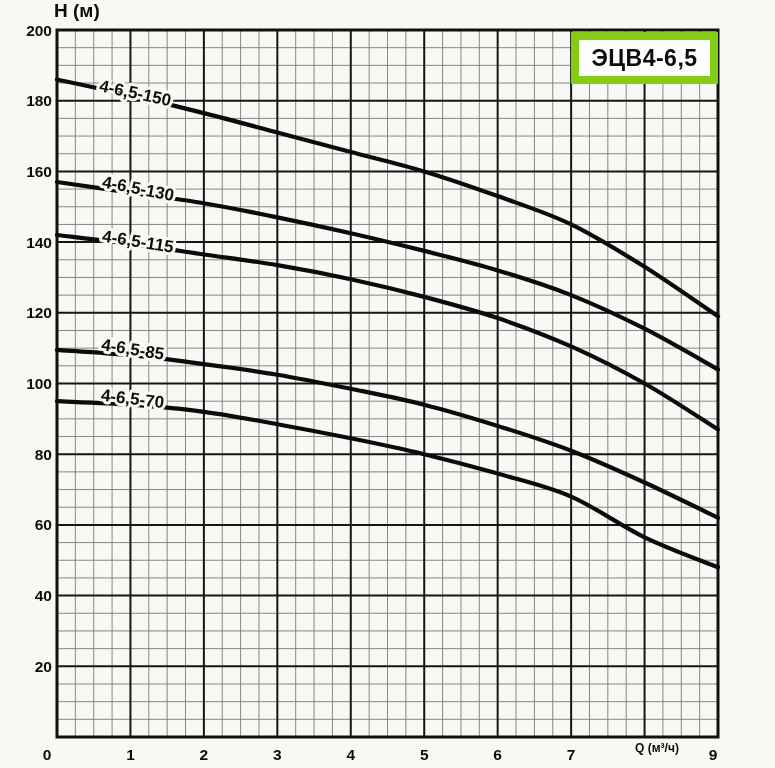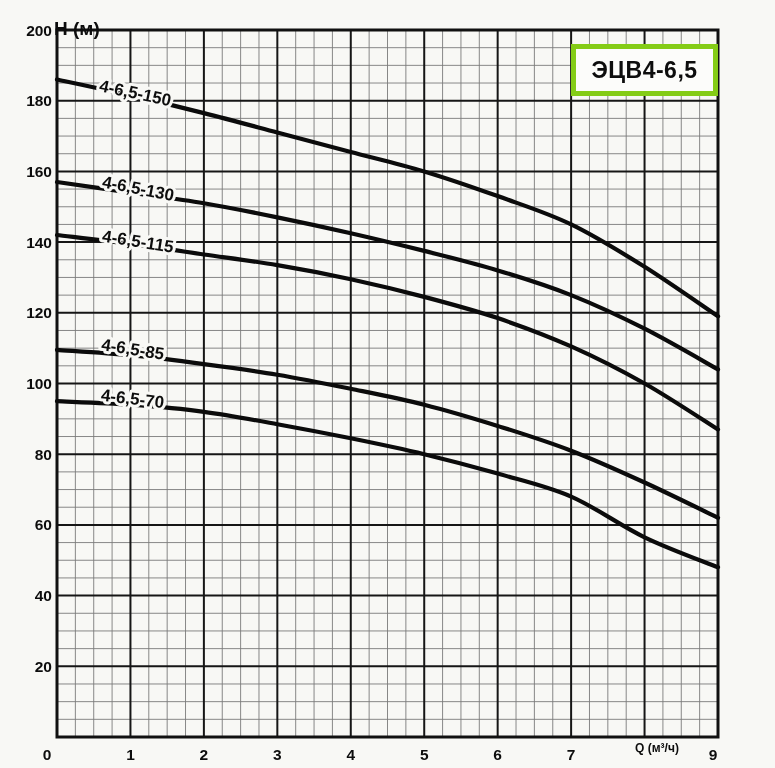--- a/index.html
+++ b/index.html
@@ -13,29 +13,29 @@
     background: #f8f8f5;
     overflow: hidden;
   }
   #chart-svg { position: absolute; left: 0; top: 0; }
   .axis-label {
     position: absolute;
     font-weight: 700;
     color: #0d0d0d;
     white-space: nowrap;
   }
-  .axis-label.y { left: 54px; top: 18px; font-size: 19px; }
+  .axis-label.y { left: 54px; top: 0; font-size: 19px; }
   .axis-label.x { left: 598px; top: 741px; width: 118px; text-align: center; font-size: 12px; }
   .title-box {
     position: absolute;
-    left: 571px; top: 44px;
+    left: 571px; top: 32px;
     width: 147px; height: 52px;
     box-sizing: border-box;
     background: #fcfcfa;
-    border: 5px solid #84cc16;
+    border: 8px solid #84cc16;
     display: flex; align-items: center; justify-content: center;
   }
   .title-box span {
     font-size: 23px; font-weight: 700; color: #0d0d0d; letter-spacing: 0.5px;
   }
   .tick-label {
     font-size: 15.5px; font-weight: 700; fill: #0d0d0d;
   }
   .curve-label {
     font-size: 17px; font-weight: 700; fill: #0d0d0d;

